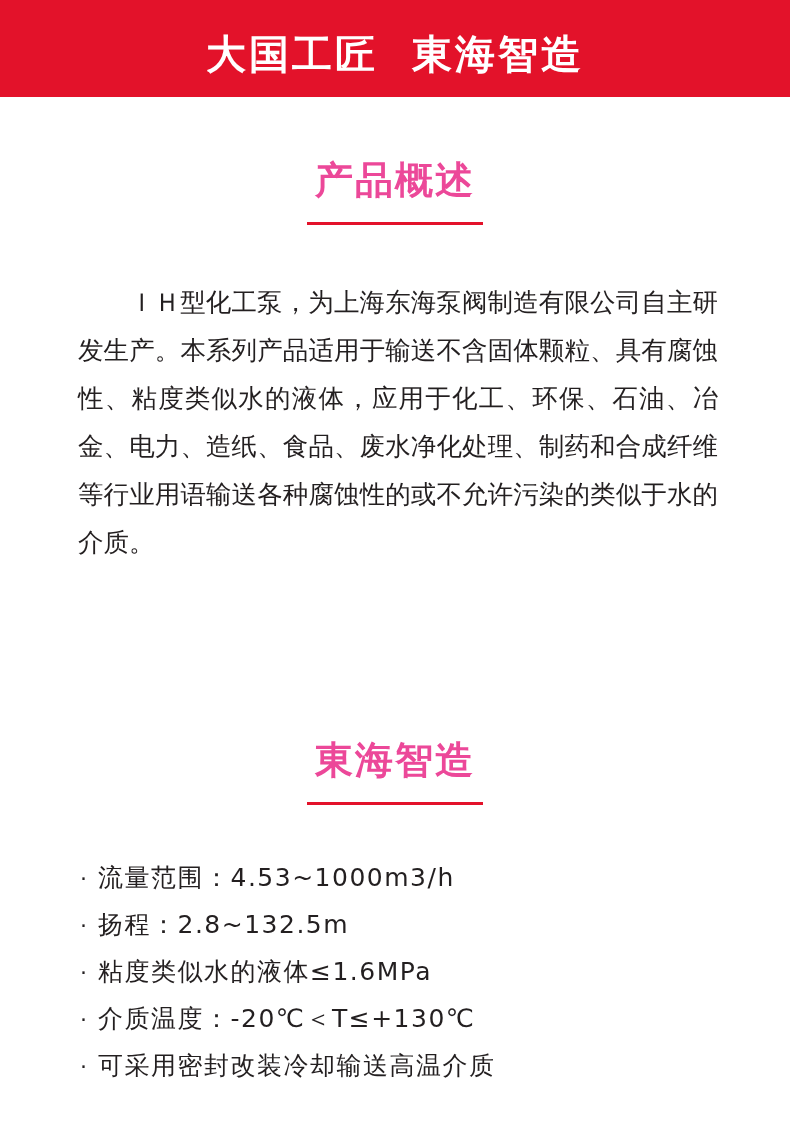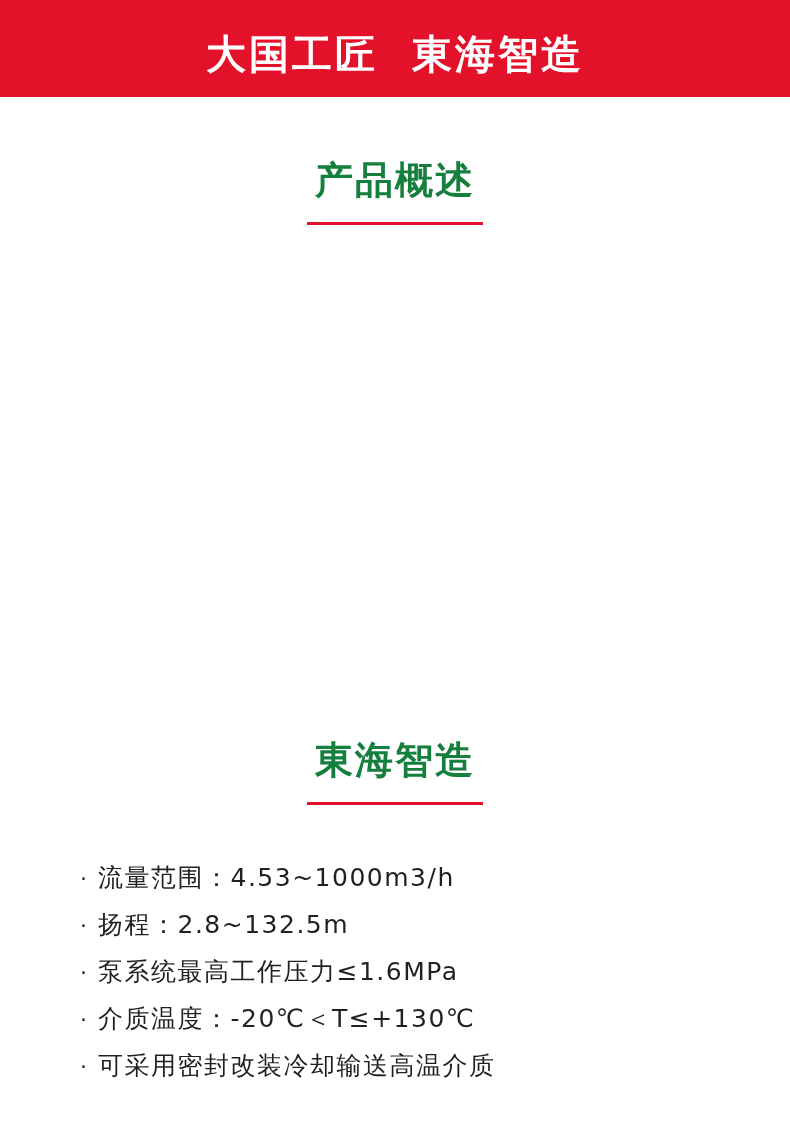--- a/index.html
+++ b/index.html
@@ -44,21 +44,21 @@
   
   .section {
     position: absolute;
     left: 0;
     width: 790px;
   }
   .section-heading {
     text-align: center;
     font-size: 38px;
     font-weight: bold;
-    color: #15803d;
+    color: #ec4899;
     letter-spacing: 2px;
     font-family: "DejaVu Sans", "Liberation Sans", sans-serif;
     line-height: 1.1;
   }
   .heading-rule {
     width: 176px;
     height: 3px;
     background: #e3122a;
     margin: 20px auto 0 auto;
   }
@@ -113,38 +113,39 @@
 
   <div class="banner">
     <div class="banner-title">大国工匠  東海智造</div>
   </div>
 
   <div class="section" style="top:160px;">
     <div class="section-heading">产品概述</div>
     <div class="heading-rule"></div>
   </div>
 
+  <div class="overview-body">ＩＨ型化工泵，为上海东海泵阀制造有限公司自主研发生产。本系列产品适用于输送不含固体颗粒、具有腐蚀性、粘度类似水的液体，应用于化工、环保、石油、冶金、电力、造纸、食品、废水净化处理、制药和合成纤维等行业用语输送各种腐蚀性的或不允许污染的类似于水的介质。</div>
 
   <div class="section" style="top:740px;">
     <div class="section-heading">東海智造</div>
     <div class="heading-rule"></div>
   </div>
 
   <ul class="cond-list">
     <li>
       <span class="bullet">·</span>
       <span class="cond-text">流量范围：4.53~1000m3/h</span>
     </li>
     <li>
       <span class="bullet">·</span>
       <span class="cond-text">扬程：2.8~132.5m</span>
     </li>
     <li>
       <span class="bullet">·</span>
-      <span class="cond-text">泵系统最高工作压力≤1.6MPa</span>
+      <span class="cond-text">粘度类似水的液体≤1.6MPa</span>
     </li>
     <li>
       <span class="bullet">·</span>
       <span class="cond-text">介质温度：-20℃＜T≤+130℃</span>
     </li>
     <li>
       <span class="bullet">·</span>
       <span class="cond-text">可采用密封改装冷却输送高温介质</span>
     </li>
   </ul>

